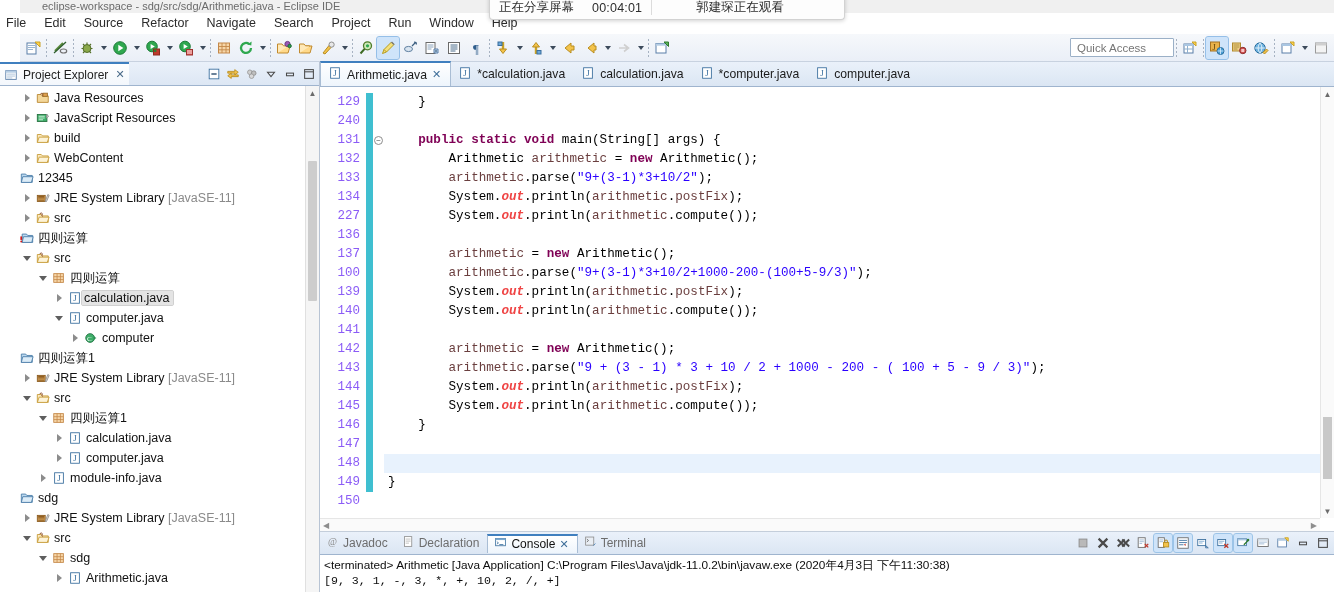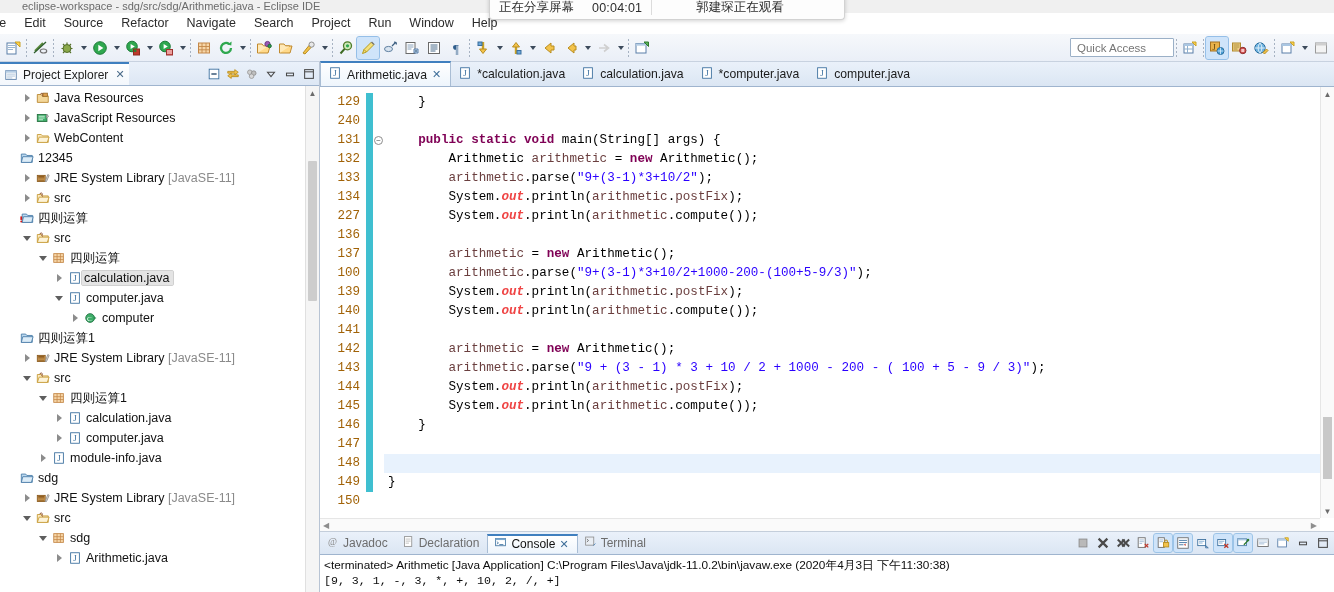--- a/index.html
+++ b/index.html
@@ -6,21 +6,21 @@
   html, body {
     margin: 0; padding: 0;
     width: 1334px; height: 592px;
     overflow: hidden;
     background: #ffffff;
     font-family: "Liberation Sans", sans-serif;
     font-size: 12px;
     color: #1a1a1a;
     -webkit-font-smoothing: antialiased;
   }
-  #app { position: relative; width: 1334px; height: 592px; overflow: hidden; }
+  #app { position: relative; width: 1334px; height: 592px; overflow: hidden; padding-left: 20px; }
 
   
   .titlebar {
     height: 13px; width: 100%;
     background: #f0f0f0;
     color: #6b6b6b;
     font-size: 11px;
     line-height: 13px;
     padding-left: 22px;
     overflow: hidden;
@@ -212,21 +212,21 @@
     display: flex;
     min-height: 0;
     overflow: hidden;
     border-bottom: 1px solid #c4cedb;
   }
   .gutter-num {
     width: 46px; flex: 0 0 46px;
     background: #fff;
     text-align: right;
     padding-right: 6px;
-    color: #a16207;
+    color: #8b5cf6;
     font-family: "Liberation Mono", monospace;
     font-size: 12.5px;
     line-height: 19px;
     padding-top: 6px;
     user-select: none;
     position: relative;
   }
   .gutter-change {
     width: 7px; flex: 0 0 7px;
     background: #fff;
@@ -641,20 +641,30 @@
           <div class="trow" style="padding-left: 20px;">
             <div class="twist closed"></div>
             <div class="ticon">
               <svg width="14" height="14" viewBox="0 0 16 16">
                 <rect x="1.5" y="4" width="11" height="8" fill="#3fae6a" stroke="#25703f"></rect>
                 <path d="M3 6h7 M3 8h7 M3 10h5" stroke="#eafbf0" stroke-width=".9"></path>
                 <path d="M12 4 l2.5 2 -2.5 2z" fill="#cfcfcf" stroke="#8f8f8f"></path>
               </svg>
             </div>
             <div class="tlabel">JavaScript Resources</div>
+          </div>
+          <div class="trow" style="padding-left: 20px;">
+            <div class="twist closed"></div>
+            <div class="ticon">
+              <svg width="14" height="14" viewBox="0 0 16 16">
+                <path d="M1.5 13V4h4.5l1.4 1.6H14V13z" fill="#fbe9bf" stroke="#c79b38"></path>
+                <path d="M1.5 13 L3.6 7 H15 L12.8 13z" fill="#fdf3d8" stroke="#c79b38"></path>
+              </svg>
+            </div>
+            <div class="tlabel">build</div>
           </div>
           <div class="trow" style="padding-left: 20px;">
             <div class="twist closed"></div>
             <div class="ticon">
               <svg width="14" height="14" viewBox="0 0 16 16">
                 <path d="M1.5 13V4h4.5l1.4 1.6H14V13z" fill="#fbe9bf" stroke="#c79b38"></path>
                 <path d="M1.5 13 L3.6 7 H15 L12.8 13z" fill="#fdf3d8" stroke="#c79b38"></path>
               </svg>
             </div>
             <div class="tlabel">WebContent</div>

